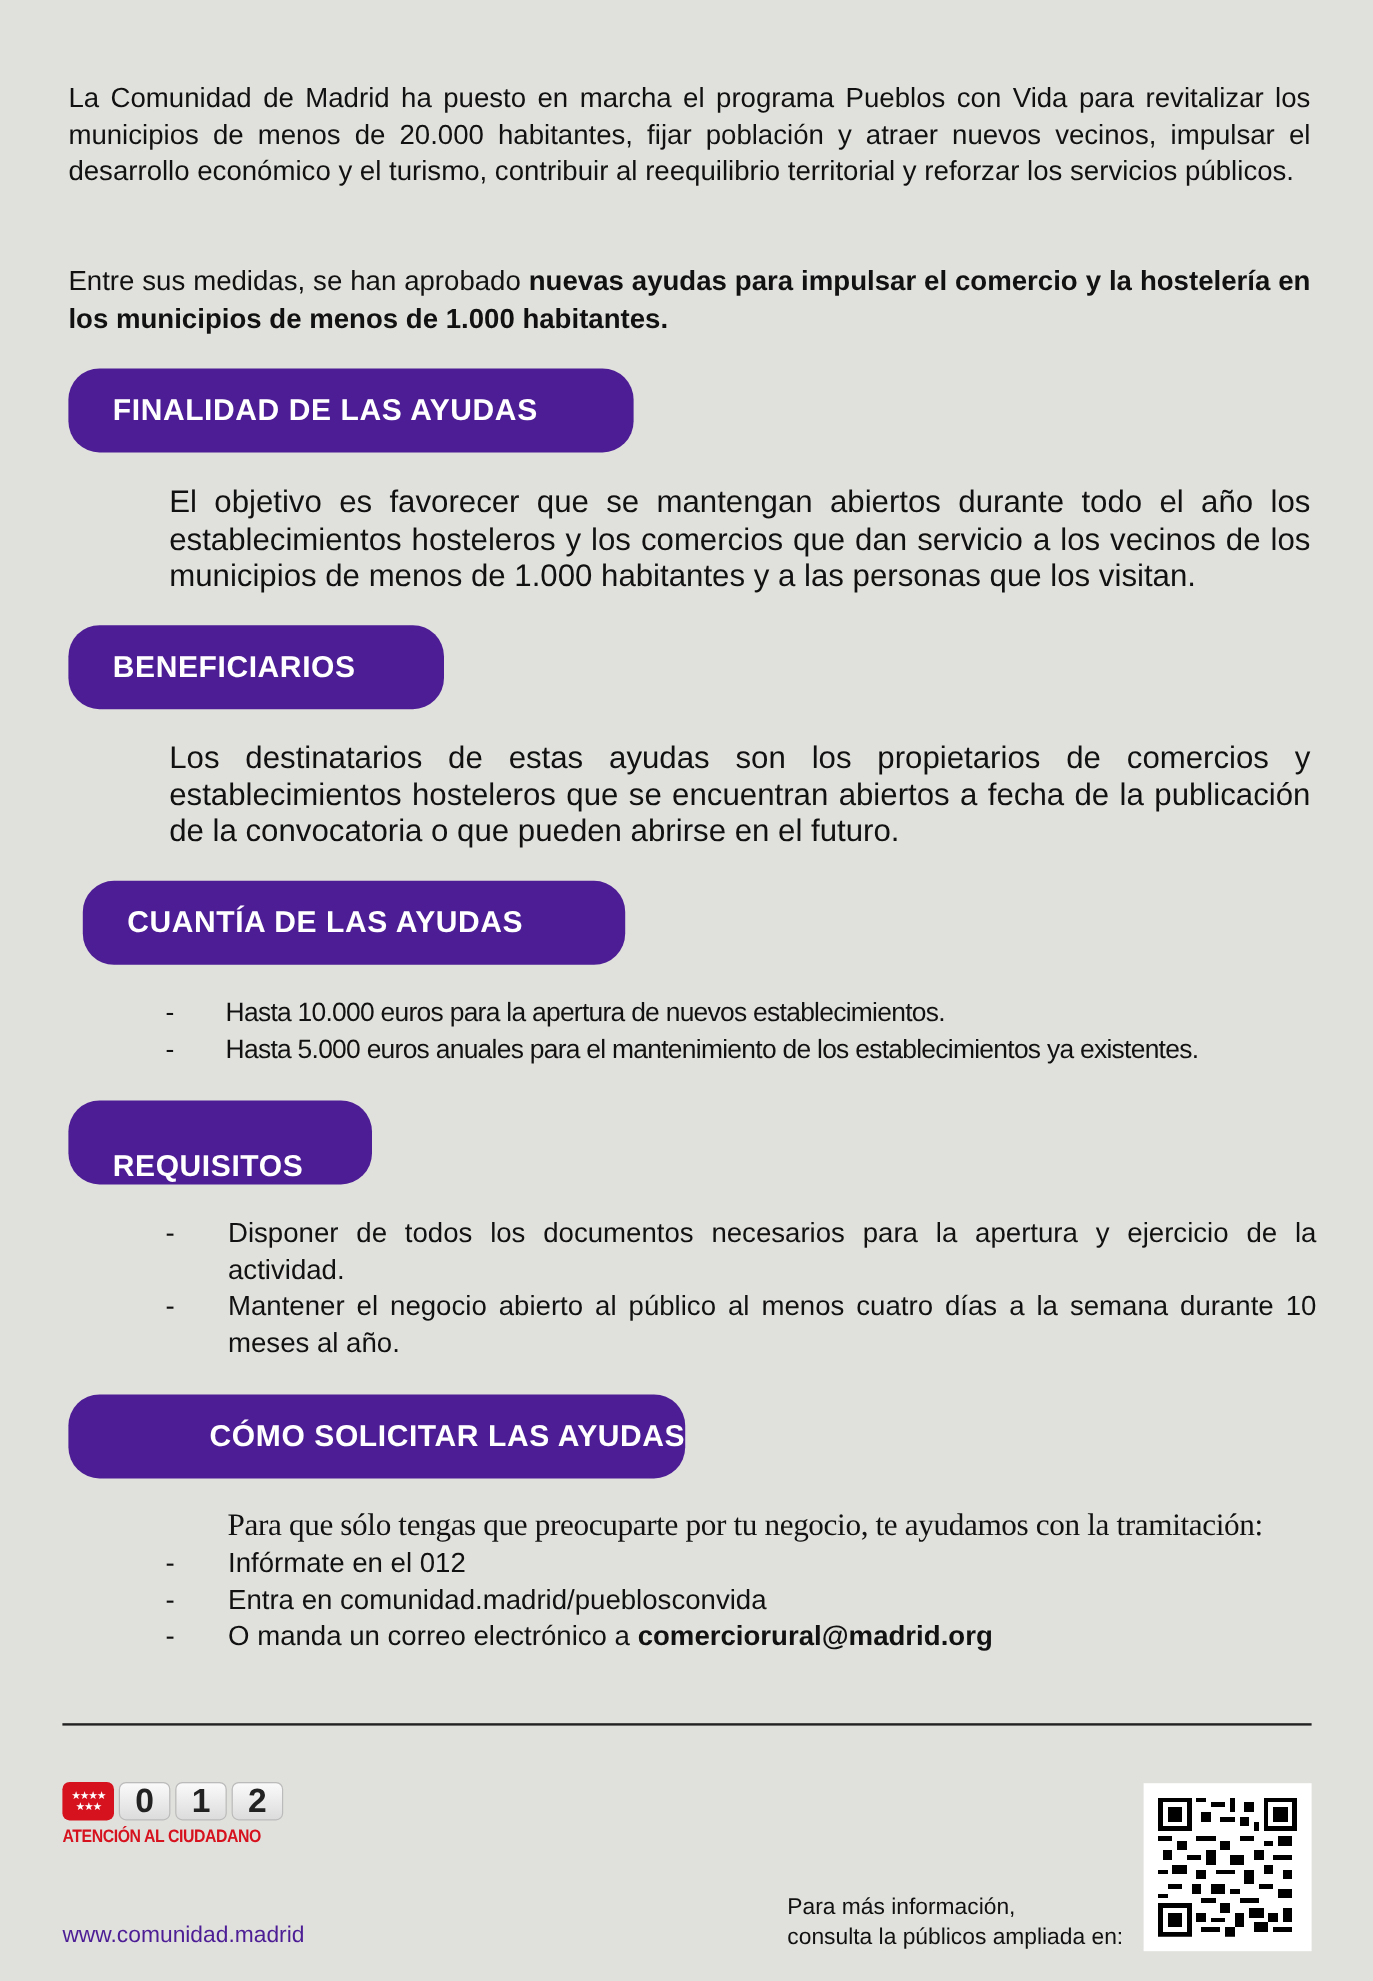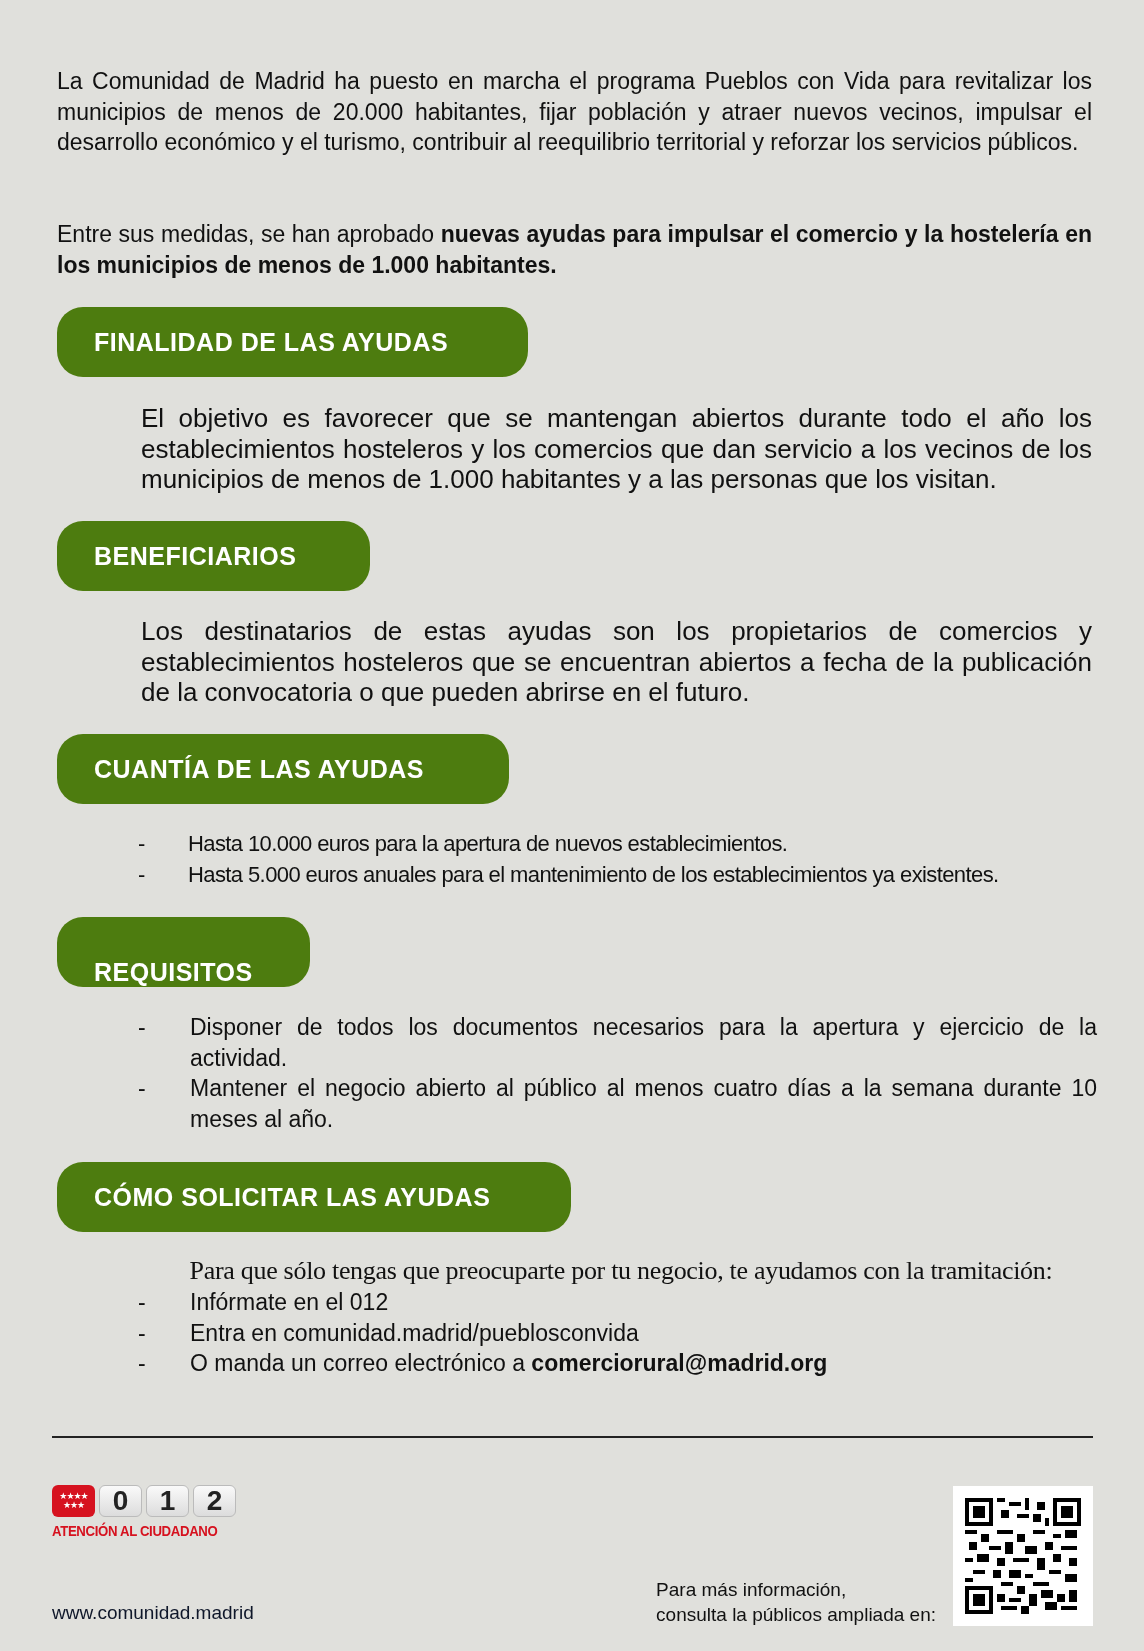--- a/index.html
+++ b/index.html
@@ -13,21 +13,21 @@
   }
   .page { position: absolute; left: 0; top: 0; width: 1144px; height: 1510px; }
   .para {
     position: absolute; left: 57px; width: 1035px;
     font-size: 23px; line-height: 30.5px; text-align: justify;
     margin: 0;
   }
   .para b { font-weight: 700; }
   .pill {
     position: absolute; left: 57px; height: 70px;
-    background: #4d7c0f; border-radius: 26px;
+    background: #4c1d95; border-radius: 26px;
     color: #fff; font-weight: 700; font-size: 25px;
     letter-spacing: 0.5px;
     display: flex; align-items: center; padding-left: 37px; box-sizing: border-box;
   }
   .body-text {
     position: absolute; left: 141px; width: 951px;
     font-size: 26px; line-height: 30.5px; text-align: justify; margin: 0;
   }
   .list { position: absolute; left: 138px; margin: 0; padding: 0; list-style: none; }
   .list li { position: relative; padding-left: 52px; font-size: 23px; line-height: 30.5px; }
@@ -41,21 +41,21 @@
     width: 43px; height: 32px; background: #d6121f; border-radius: 6px;
     color: #fff; font-size: 9px; line-height: 9px; display: flex; flex-direction: column;
     align-items: center; justify-content: center; letter-spacing: -1px;
   }
   .digit {
     width: 43px; height: 32px; border-radius: 6px;
     background: linear-gradient(#fafafa, #dcdcdc); border: 1px solid #bbb; box-sizing: border-box;
     font-weight: 700; font-size: 28px; color: #222; display: flex; align-items: center; justify-content: center;
   }
   .logo-caption { color: #d6121f; font-weight: 700; font-size: 15px; margin-top: 5px; letter-spacing: -0.4px; transform: scaleX(0.88); transform-origin: left; white-space: nowrap; }
-  .website { position: absolute; left: 52px; top: 1602px; font-size: 19px; color: #0f172a; }
+  .website { position: absolute; left: 52px; top: 1602px; font-size: 19px; color: #4c1d95; }
   .more-info { position: absolute; right: 208px; top: 1577px; font-size: 19px; line-height: 25px; color: #111; }
   .qr { position: absolute; left: 953px; top: 1486px; width: 140px; height: 140px; background: #fff; }
   .qr svg { position: absolute; left: 12px; top: 12px; }
 </style>
 </head>
 <body>
 
 <div class="page">
 
   <p class="para" style="top:66px;">La Comunidad de Madrid ha puesto en marcha el programa Pueblos con Vida para revitalizar los municipios de menos de 20.000 habitantes, fijar población y atraer nuevos vecinos, impulsar el desarrollo económico y el turismo, contribuir al reequilibrio territorial y reforzar los servicios públicos.</p>
@@ -65,37 +65,37 @@
   <div class="pill" style="top:307px; width:471px;">
     <span>FINALIDAD DE LAS AYUDAS</span>
   </div>
   <p class="body-text" style="top:403px;">El objetivo es favorecer que se mantengan abiertos durante todo el año los establecimientos hosteleros y los comercios que dan servicio a los vecinos de los municipios de menos de 1.000 habitantes y a las personas que los visitan.</p>
 
   <div class="pill" style="top:521px; width:313px;">
     <span>BENEFICIARIOS</span>
   </div>
   <p class="body-text" style="top:616px;">Los destinatarios de estas ayudas son los propietarios de comercios y establecimientos hosteleros que se encuentran abiertos a fecha de la publicación de la convocatoria o que pueden abrirse en el futuro.</p>
 
-  <div class="pill" style="top:734px; width:452px;">
+  <div class="pill" style="top:734px; width:452px;margin-left:12px;">
     <span>CUANTÍA DE LAS AYUDAS</span>
   </div>
   <ul class="list narrow" style="top:829px;">
     <li><span class="dash">-</span><span>Hasta 10.000 euros para la apertura de nuevos establecimientos.</span></li>
     <li><span class="dash">-</span><span>Hasta 5.000 euros anuales para el mantenimiento de los establecimientos ya existentes.</span></li>
   </ul>
 
   <div class="pill" style="top:917px; width:253px;align-items:flex-end;">
     <span>REQUISITOS</span>
   </div>
   <ul class="list wide" style="top:1012px;">
     <li><span class="dash">-</span><span>Disponer de todos los documentos necesarios para la apertura y ejercicio de la actividad.</span></li>
     <li><span class="dash">-</span><span>Mantener el negocio abierto al público al menos cuatro días a la semana durante 10 meses al año.</span></li>
   </ul>
 
-  <div class="pill" style="top:1162px; width:514px;">
+  <div class="pill" style="top:1162px; width:514px;justify-content:flex-end;">
     <span>CÓMO SOLICITAR LAS AYUDAS</span>
   </div>
   <p class="body-text" style="top:1256px; text-align:center; letter-spacing:-0.3px; width:960px;font-family:Liberation Serif, serif;">Para que sólo tengas que preocuparte por tu negocio, te ayudamos con la tramitación:</p>
   <ul class="list" style="top:1287px;">
     <li><span class="dash">-</span><span>Infórmate en el 012</span></li>
     <li><span class="dash">-</span><span>Entra en comunidad.madrid/pueblosconvida</span></li>
     <li><span class="dash">-</span><span>O manda un correo electrónico a </span><b>comerciorural@madrid.org</b></li>
   </ul>
 
   <div class="divider"></div>

